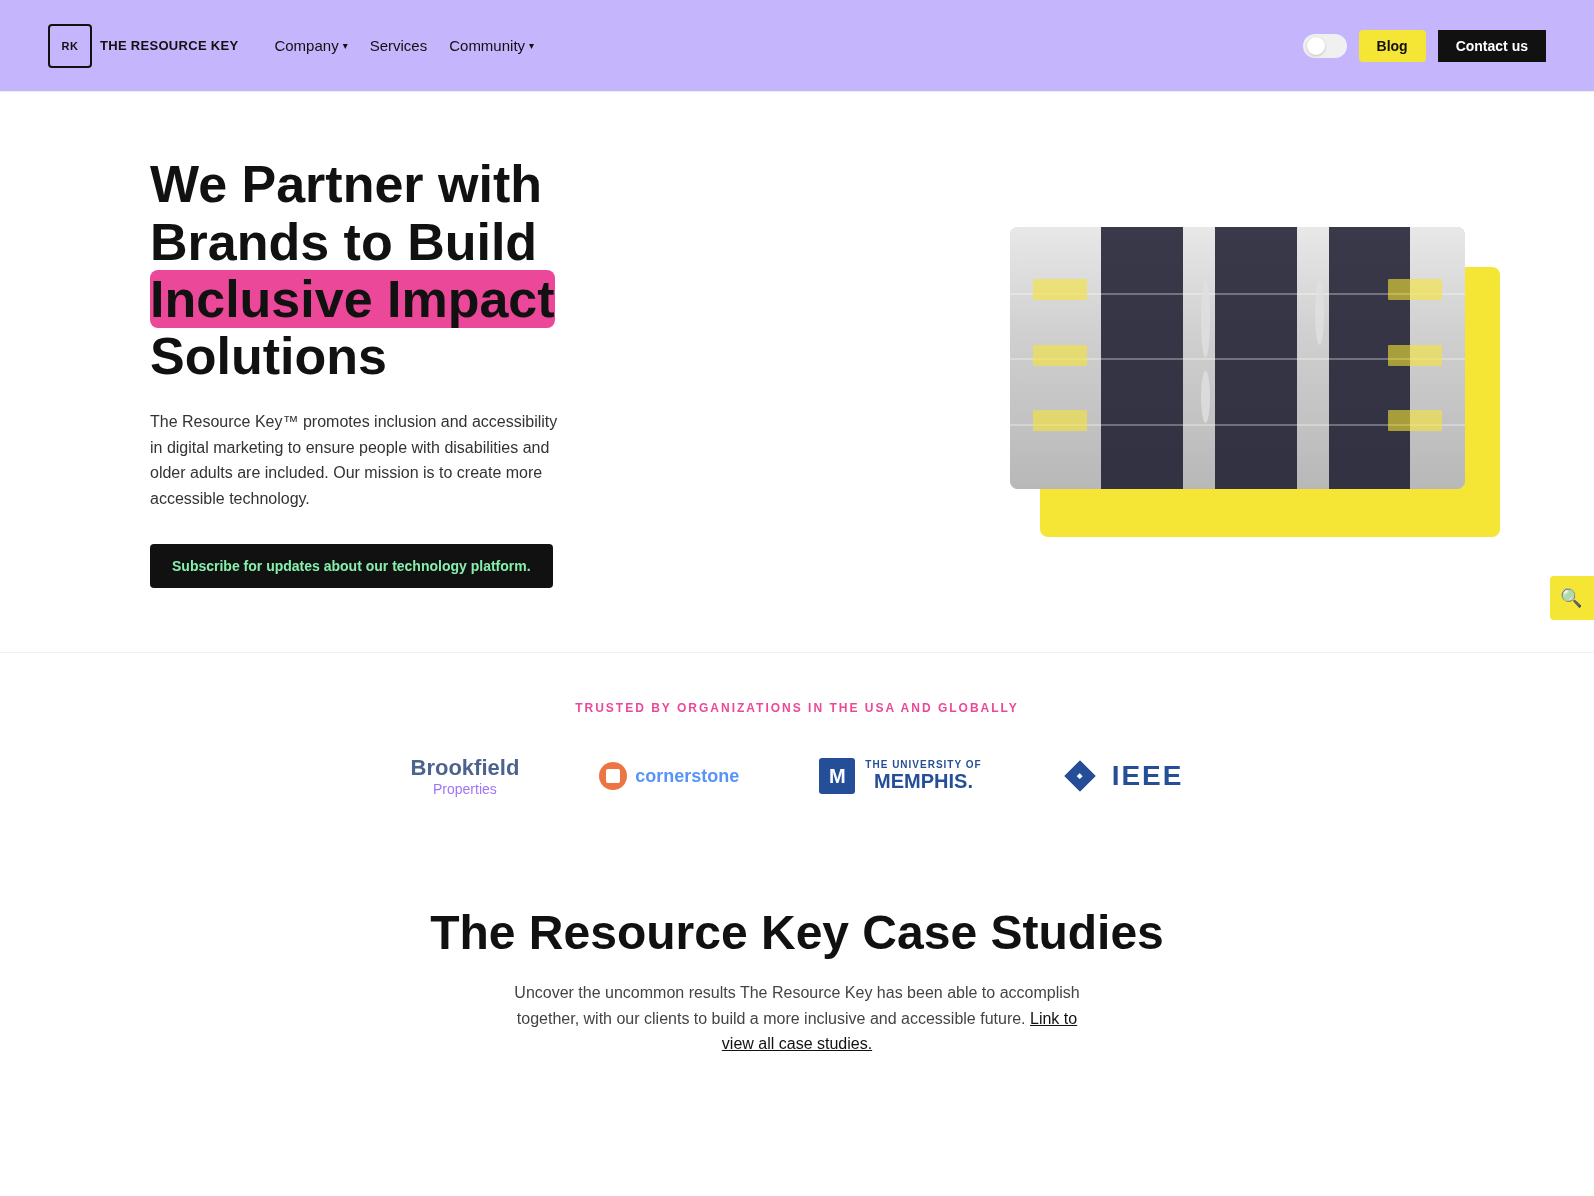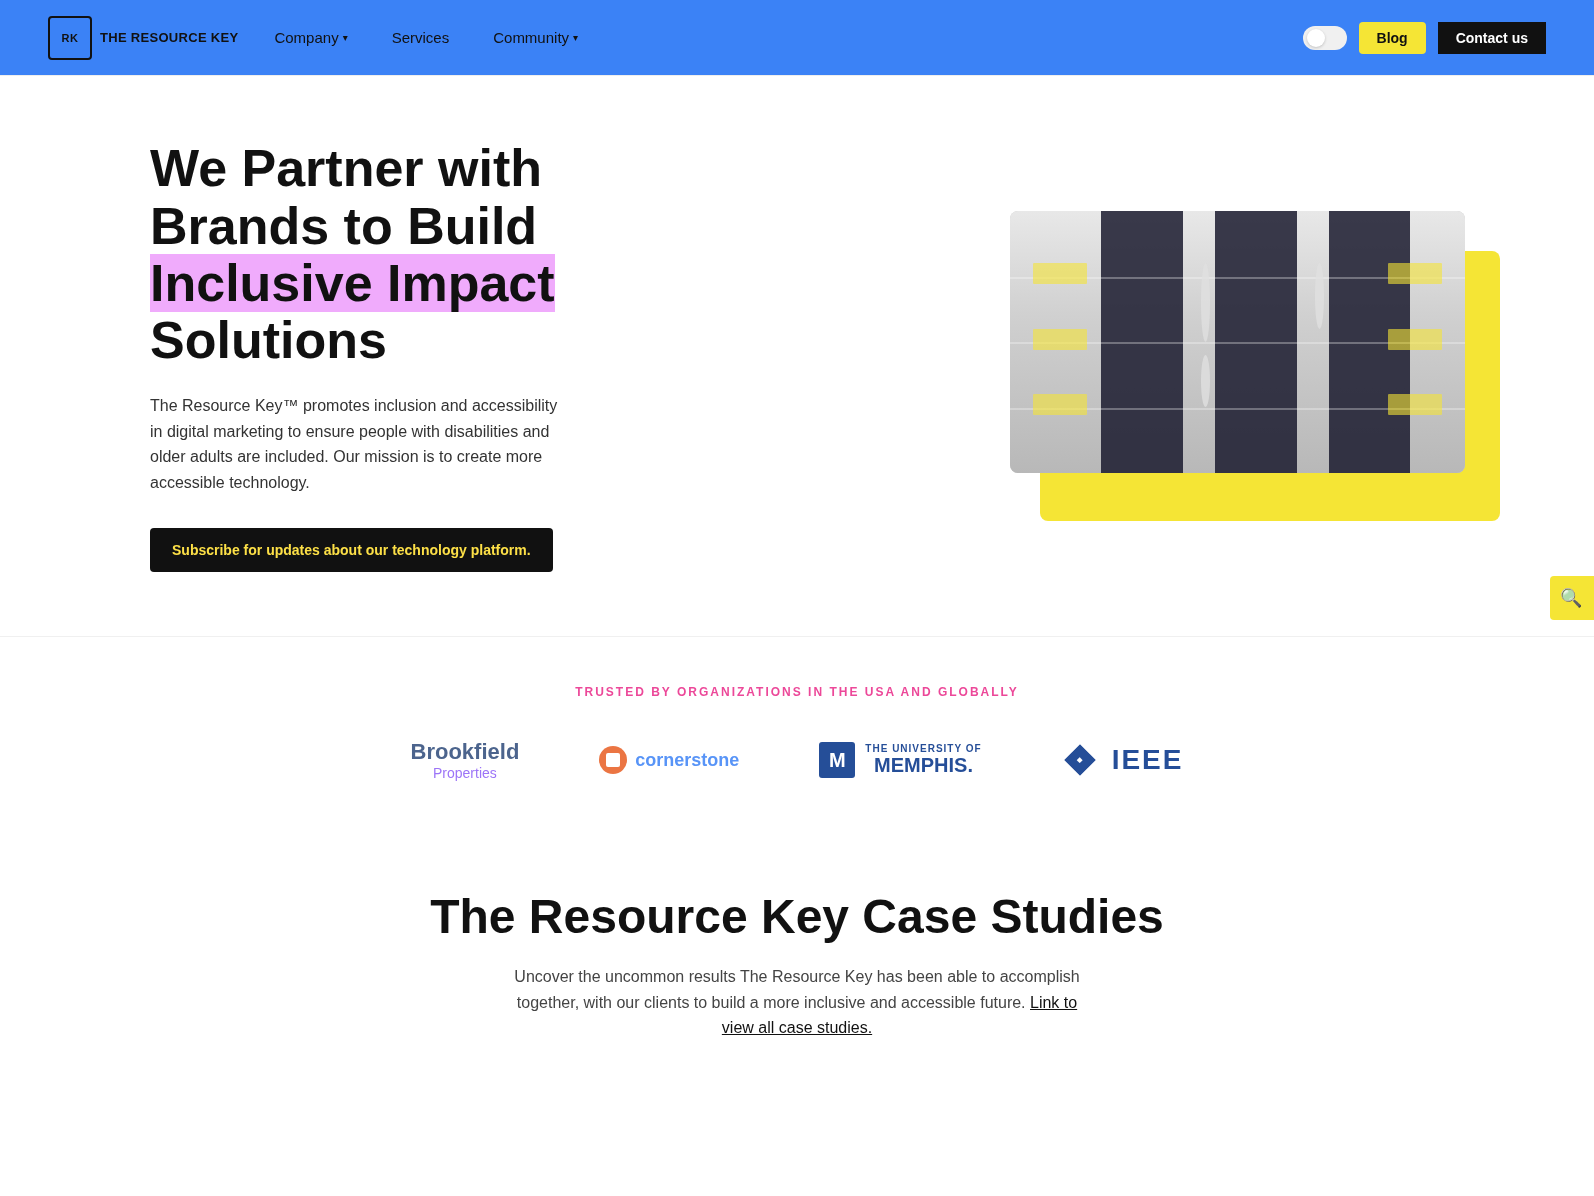--- a/index.html
+++ b/index.html
@@ -4,39 +4,39 @@
   <style>
     * { margin: 0; padding: 0; box-sizing: border-box; }
     body { font-family: -apple-system, BlinkMacSystemFont, 'Segoe UI', Arial, sans-serif; background: #fff; color: #111; }
 
     
     .navbar {
       display: flex;
       align-items: center;
       justify-content: space-between;
       padding: 0 48px;
-      height: 76px;
+      height: 92px;
       border-bottom: 1px solid #eee;
-      background: #3b82f6;
+      background: #c4b5fd;
       position: sticky;
       top: 0;
       z-index: 100;
     }
     .navbar-left { display: flex; align-items: center; gap: 36px; }
     .logo { display: flex; align-items: center; gap: 8px; cursor: pointer; }
     .logo-box {
       width: 44px; height: 44px;
       border: 2px solid #111;
       border-radius: 4px;
       display: flex; align-items: center; justify-content: center;
       font-weight: 700; font-size: 11px; letter-spacing: 0.5px;
       color: #111;
     }
     .logo-text { font-size: 13px; font-weight: 600; color: #111; letter-spacing: 0.3px; }
-    .nav-links { display: flex; align-items: center; gap: 44px; }
+    .nav-links { display: flex; align-items: center; gap: 22px; }
     .nav-link {
       font-size: 15px; color: #111; text-decoration: none; cursor: pointer;
       display: flex; align-items: center; gap: 4px;
     }
     .chevron { font-size: 10px; }
 
     .navbar-right { display: flex; align-items: center; gap: 12px; }
     .toggle-wrap {
       display: flex; align-items: center;
       background: #f0f0f0; border-radius: 20px;
@@ -60,28 +60,28 @@
       display: flex;
       align-items: center;
       justify-content: space-between;
       padding: 60px 104px 60px 150px;
       gap: 40px;
       min-height: 560px;
     }
     .hero-left { flex: 0 0 520px; max-width: 520px; }
     .hero-title { font-size: 52px; font-weight: 800; line-height: 1.1; margin-bottom: 24px; }
     .hero-title .highlight {
-      background: #f0abfc; display: inline;
+      background: #ec4899; display: inline; border-radius: 8px;
     }
     .hero-desc {
       font-size: 16px; line-height: 1.6; color: #333;
       margin-bottom: 32px; max-width: 420px;
     }
     .btn-subscribe {
-      background: #111; color: #fde047; border: none; border-radius: 4px;
+      background: #111; color: #86efac; border: none; border-radius: 4px;
       padding: 14px 22px; font-size: 14px; font-weight: 600; cursor: pointer;
       display: inline-block;
     }
 
     
     .hero-right { flex: 0 0 480px; position: relative; }
     .hero-img-wrap {
       position: relative;
       width: 470px; height: 290px;
     }

